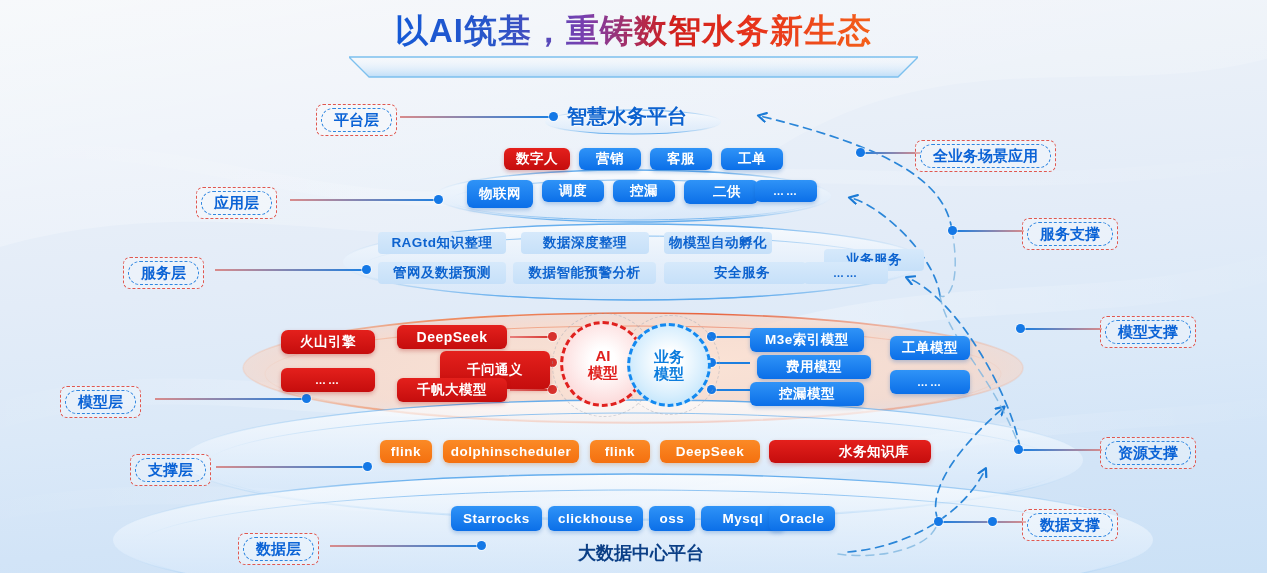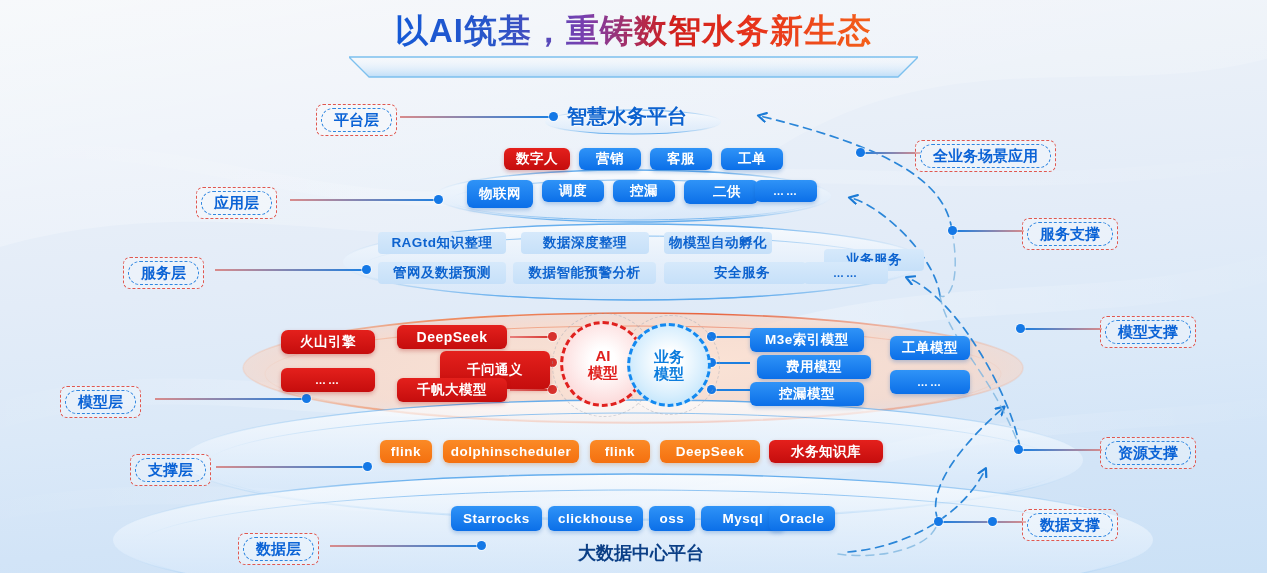--- a/index.html
+++ b/index.html
@@ -303,21 +303,21 @@
 
     <div class="chip blue" style="left:890px;top:336px;width:80px;height:24px;">工单模型</div>
     <div class="chip blue dots" style="left:890px;top:370px;width:80px;height:24px;font-size:11px;">……</div>
   </div>
 
   <div>
     <div class="chip orange" style="left:380px;top:440px;width:52px;height:23px;">flink</div>
     <div class="chip orange" style="left:443px;top:440px;width:136px;height:23px;">dolphinscheduler</div>
     <div class="chip orange" style="left:590px;top:440px;width:60px;height:23px;">flink</div>
     <div class="chip orange" style="left:660px;top:440px;width:100px;height:23px;">DeepSeek</div>
-    <div class="chip red" style="left:769px;top:440px;width:114px;height:23px;">水务知识库</div>
+    <div class="chip red" style="left:769px;top:440px;width:114px;height:23px;padding-left:48px;">水务知识库</div>
   </div>
 
   <div>
     <div class="chip blue" style="left:451px;top:506px;width:91px;height:25px;">Starrocks</div>
     <div class="chip blue" style="left:548px;top:506px;width:95px;height:25px;">clickhouse</div>
     <div class="chip blue" style="left:649px;top:506px;width:46px;height:25px;">oss</div>
     <div class="chip blue" style="left:701px;top:506px;width:84px;height:25px;">Mysql</div>
     <div class="chip blue" style="left:769px;top:506px;width:66px;height:25px;">Oracle</div>
   </div>
 

